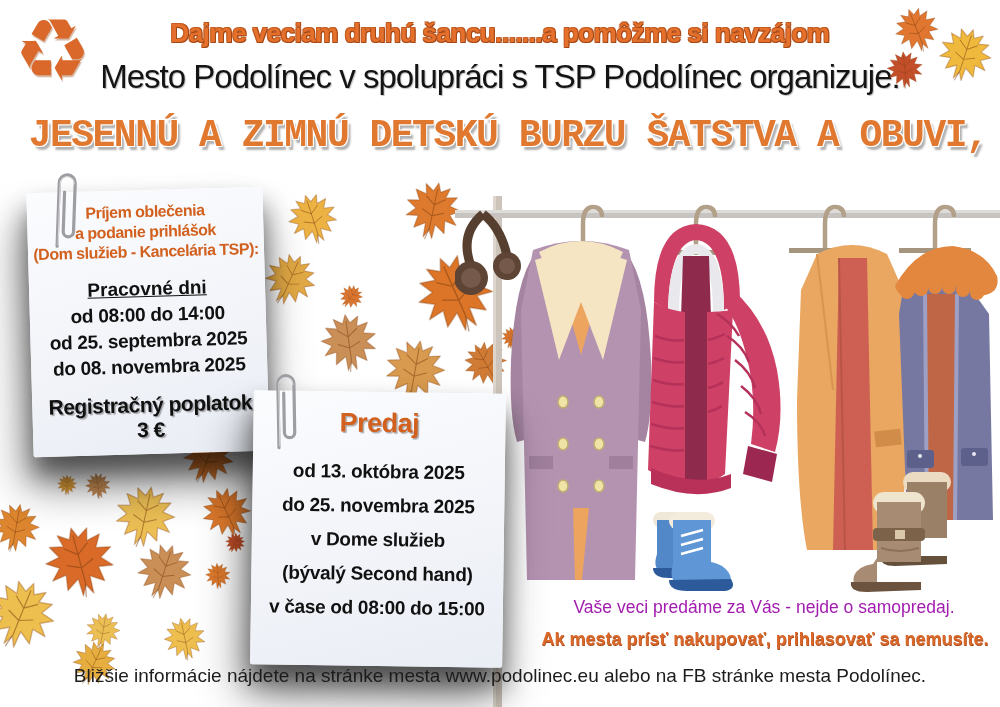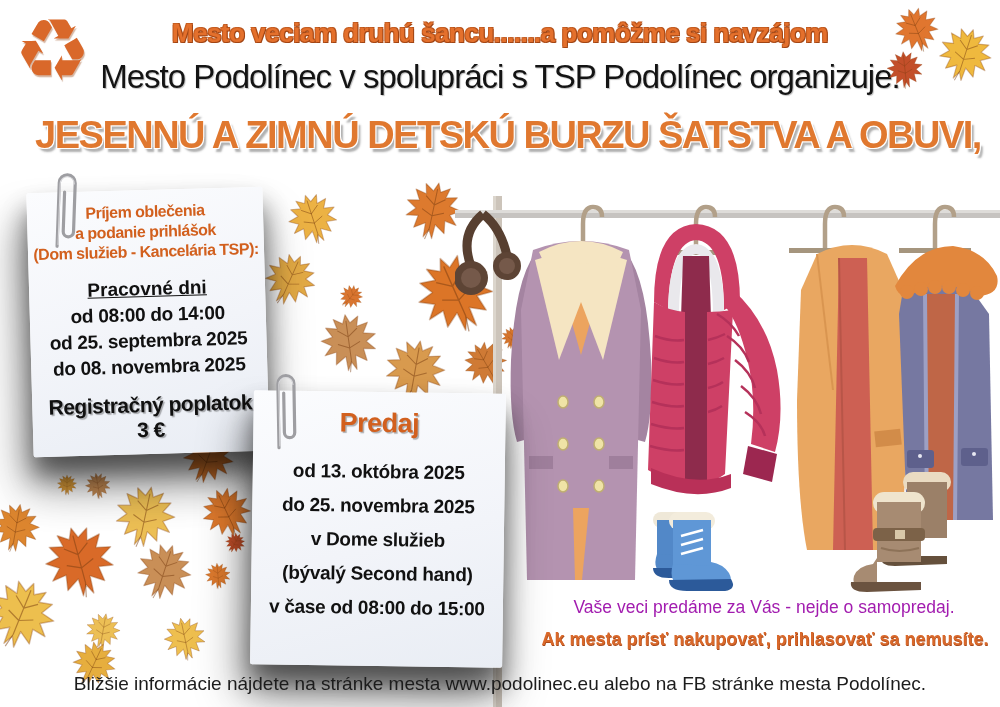--- a/index.html
+++ b/index.html
@@ -17,20 +17,21 @@
   }
   .orgline{
     left:0;right:0;top:58px;text-align:center;
     font-size:33px;letter-spacing:-1px;color:#141414;
     text-shadow:1px 1px 1px rgba(0,0,0,0.25);
   }
   .bigtitle{
     left:16px;right:0;top:114px;margin:0;text-align:center;
     font-size:38px;font-weight:700;letter-spacing:-1.5px;color:#e0782f;
     text-shadow:-1px -1px 0 #fff,1px -1px 0 #fff,-1px 1px 0 #fff,1px 1px 0 #fff,3px 4px 2px rgba(80,80,80,0.45);
+    font-family:Liberation Mono, monospace;
   }
   
   .note{
     background:linear-gradient(165deg,#fbfcfe 0%,#f2f4f9 55%,#e9edf4 100%);
     border-radius:2px;z-index:5;text-align:center;
     box-shadow:0 18px 24px rgba(0,0,0,0.48),-14px 30px 44px rgba(0,0,0,0.28),6px 30px 44px rgba(0,0,0,0.22);
   }
   .note-left{left:30px;top:190px;width:236px;height:252px;transform:rotate(-1.6deg);padding-top:12px;}
   .note-mid{left:252px;top:392px;width:252px;height:258px;transform:rotate(0.8deg);padding-top:16px;}
   .nh{font-size:16px;font-weight:700;color:#d2601e;line-height:20px;letter-spacing:-0.5px;white-space:nowrap;}
@@ -41,21 +42,21 @@
   .fee-label{margin-top:12px;}
   .saleh{font-size:27px;font-weight:700;color:#d2601e;letter-spacing:-0.5px;
          text-shadow:1.5px 1.5px 1px rgba(0,0,0,0.3);}
   .sale-lines{margin-top:16px;}
   .sl{font-size:19px;font-weight:700;color:#111;line-height:34px;letter-spacing:-0.3px;white-space:nowrap;}
   .clip{z-index:7;}
   
   .f1{left:540px;right:12px;top:597px;text-align:center;font-size:17.5px;color:#a21caf;z-index:6;}
   .f2{left:530px;right:0px;top:629px;text-align:center;font-size:18px;font-weight:700;color:#d9682a;z-index:6;
       text-shadow:0.5px 0.5px 0 #a8491a;}
-  .f3{left:0;right:0;top:665px;text-align:center;font-size:19px;color:#1c1c1c;z-index:6;margin-top:8px;}
+  .f3{left:0;right:0;top:665px;text-align:center;font-size:19px;color:#1c1c1c;z-index:6;}
   
   .recycle{left:14px;top:2px;font-size:86px;line-height:96px;color:#d9682a;z-index:2;
            text-shadow:1px 2px 1px rgba(150,70,20,0.4);}
   .leaf{position:absolute;z-index:1;overflow:visible;}
   #rack{left:455px;top:190px;z-index:2;}
 </style>
 </head>
 <body>
 
 <svg width="0" height="0" style="position:absolute">
@@ -149,21 +150,21 @@
       <svg viewBox="0 0 100 100" class="leaf" style="left: 56px; top: 474px; width: 22px; height: 22px; transform: rotate(0deg); color: rgb(224, 160, 60);">
         <use href="#leafShape"></use>
       </svg>
       <svg viewBox="0 0 100 100" class="leaf" style="left: 70px; top: 640px; width: 48px; height: 48px; transform: rotate(25deg); color: rgb(230, 174, 62);">
         <use href="#leafShape"></use>
       </svg>
     </div>
 
   <div class="abs recycle">♻</div>
 
-  <div class="abs tagline">Mesto veciam druhú šancu.......a pomôžme si navzájom</div>
+  <div class="abs tagline">Dajme veciam druhú šancu.......a pomôžme si navzájom</div>
   <div class="abs orgline">Mesto Podolínec v spolupráci s TSP Podolínec organizuje:</div>
   <h1 class="abs bigtitle">JESENNÚ A ZIMNÚ DETSKÚ BURZU ŠATSTVA A OBUVI,</h1>
 
   <svg id="rack" class="abs" width="545" height="517" viewBox="0 0 545 517">
     <g>
       <rect x="38" y="6" width="9" height="511" fill="#ccc4ba"></rect>
       <rect x="38" y="6" width="3" height="511" fill="#dcd6cd"></rect>
     </g>
     <g>
       <rect x="0" y="20" width="545" height="8" fill="#c6c3c0"></rect>

